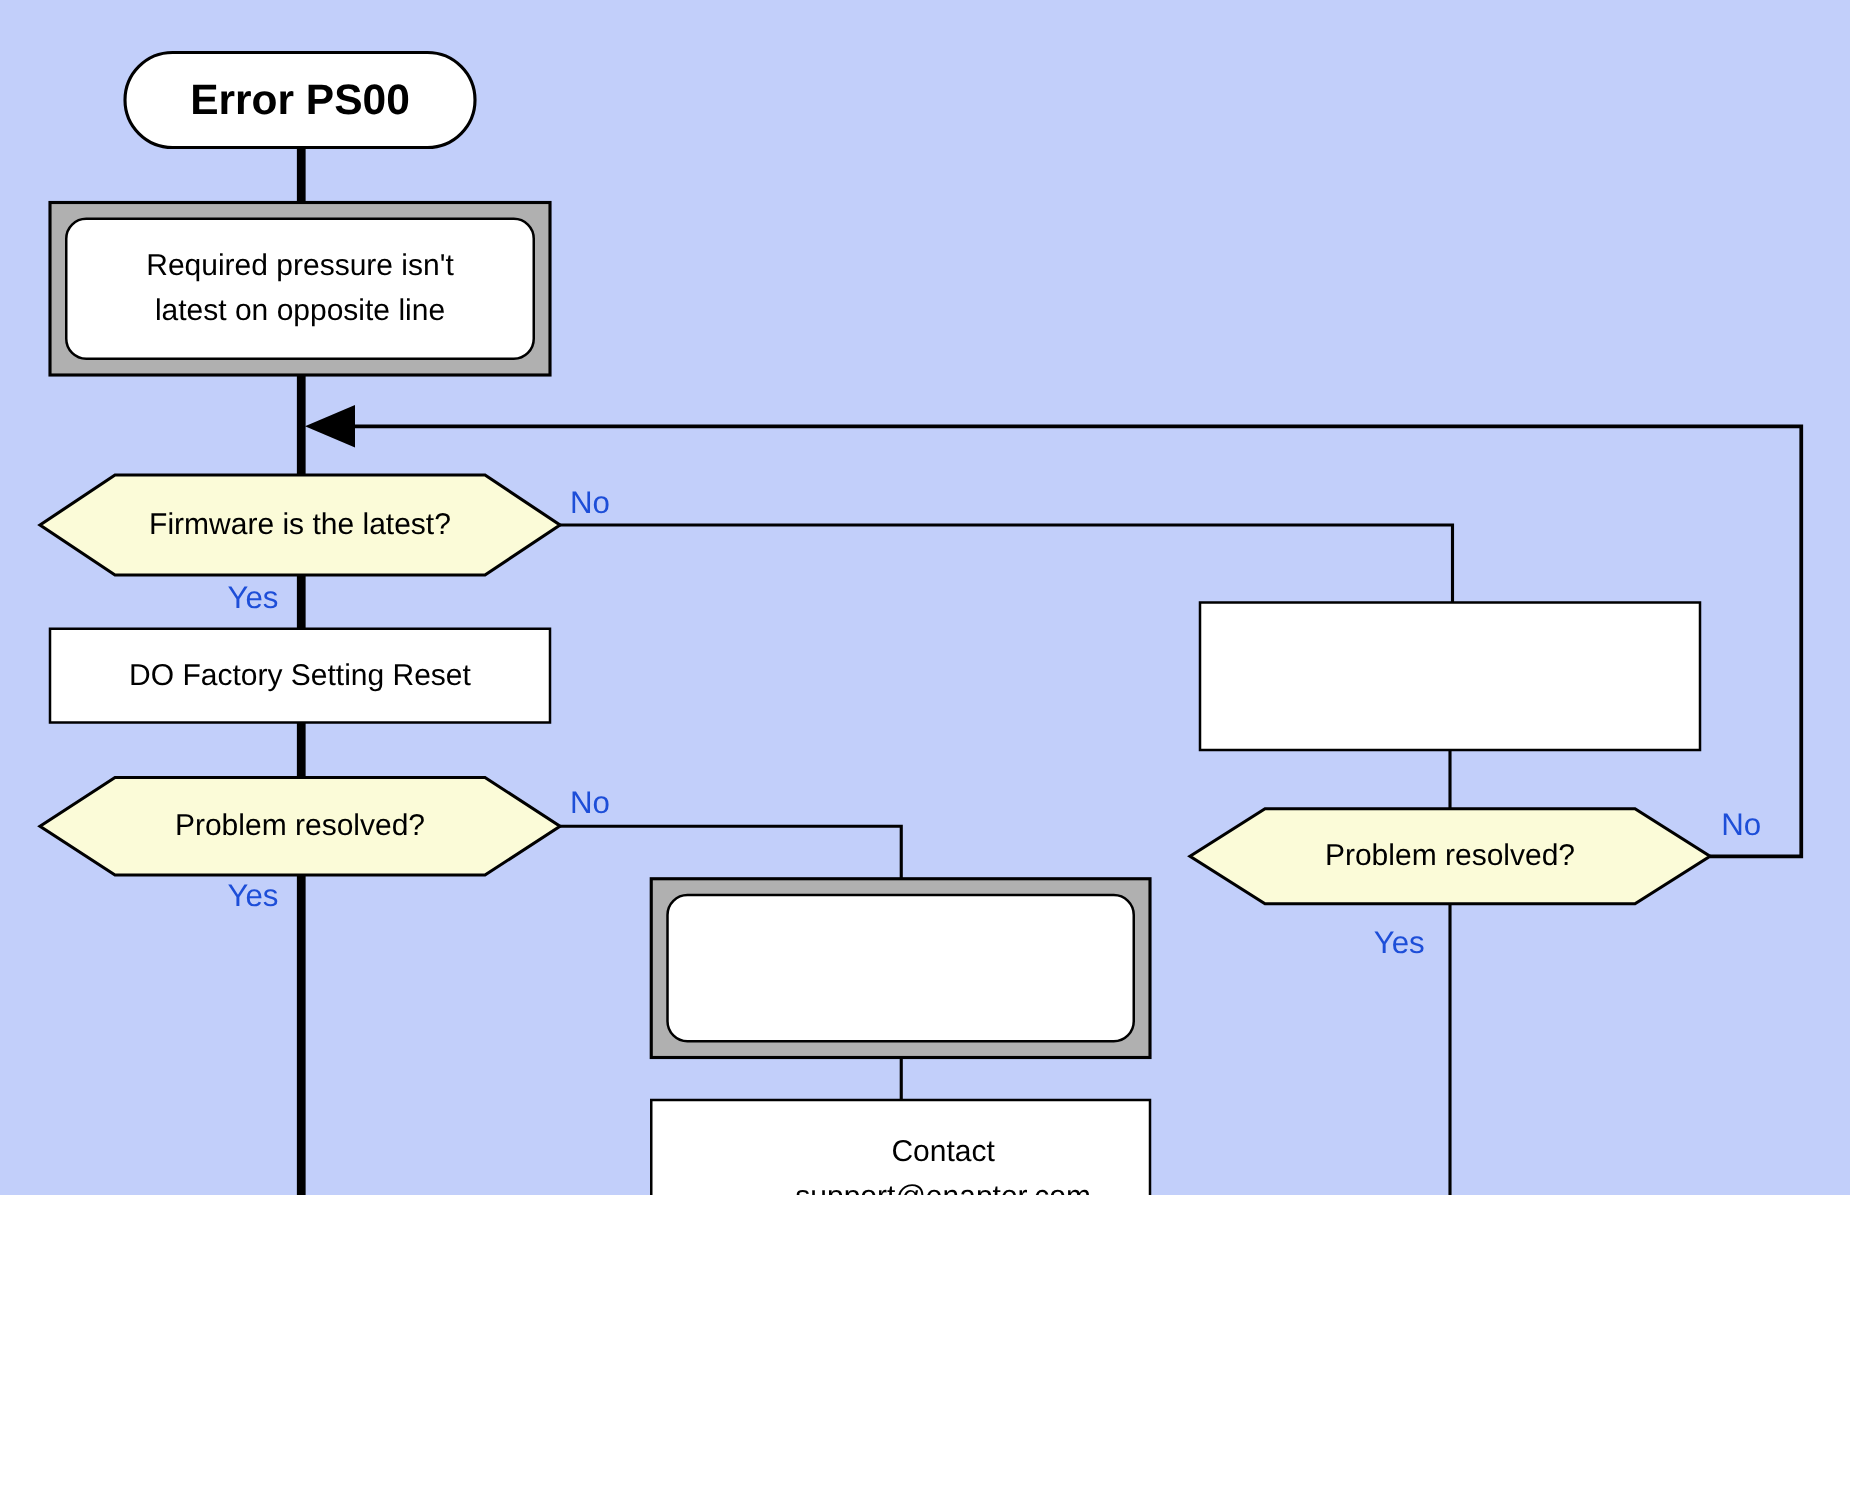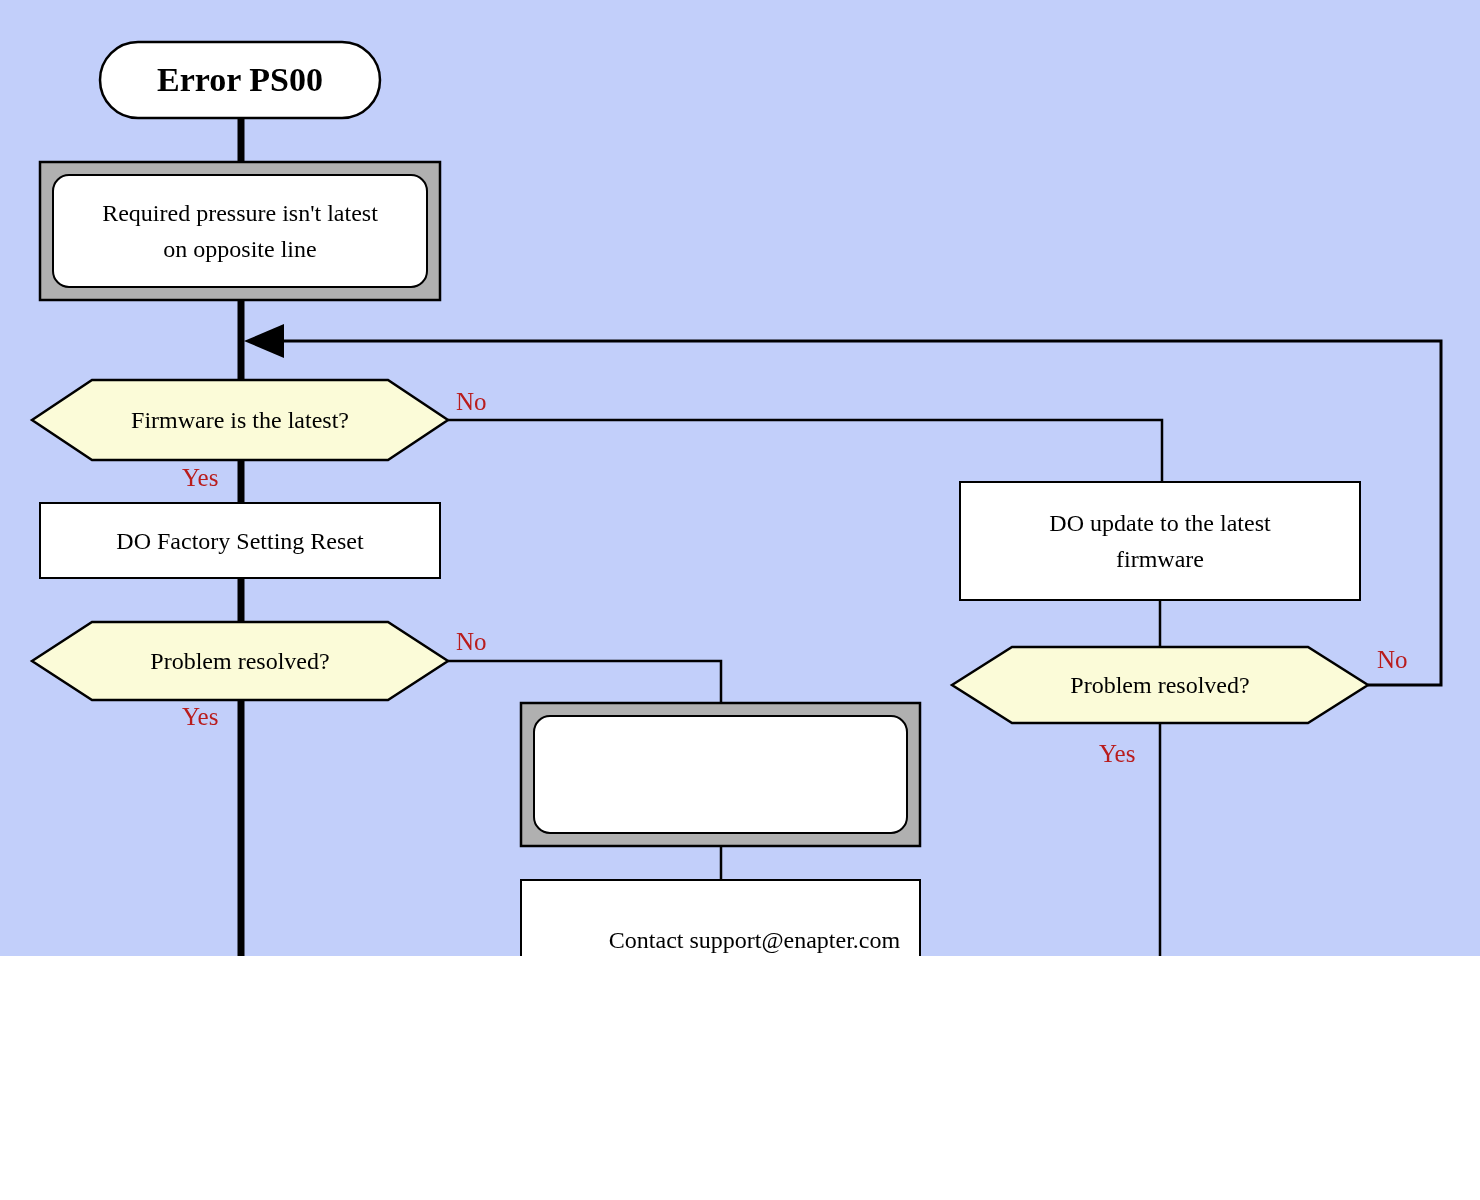--- a/index.html
+++ b/index.html
@@ -3,21 +3,20 @@
 <meta charset="utf-8">
 <style>
   html, body { margin: 0; padding: 0; }
   body { font-family: "Liberation Sans", sans-serif; }
   .canvas {
     position: relative;
     width: 1480px;
     height: 956px;
     background: var(--bg, #C2CFFA);
     overflow: hidden;
-    font-family: Liberation Serif, serif;
   }
   .diagram-svg { position: absolute; left: 0; top: 0; width: 1480px; height: 1200px; }
 
   
   .conn { stroke: var(--line, #000); stroke-width: 2.5; fill: none; }
   .conn.thick { stroke-width: 7; }
   .conn.mid { stroke-width: 3; }
   .arrowhead { fill: var(--line, #000); stroke: none; }
 
   
@@ -38,21 +37,21 @@
     line-height: 36px;
     color: #000;
   }
   .node-label .wrap { display: inline-block; }
   .title-label { font-size: 34px; font-weight: bold; line-height: 40px; }
   .end-label { font-size: 25px; }
   .edge-label {
     position: absolute;
     font-size: 25px;
     line-height: 28px;
-    color: #b91c1c;
+    color: #1d4ed8;
     white-space: nowrap;
   }
 </style>
 </head>
 <body>
 
 <div class="canvas">
 
   <svg class="diagram-svg" viewBox="0 0 1480 1200" xmlns="http://www.w3.org/2000/svg">
 
@@ -104,23 +103,20 @@
 
   <div class="node-label" style="left:32px; top:380px; width:416px; height:80px;">Firmware is the latest?</div>
 
   <div class="node-label" style="left:32px; top:622px; width:416px; height:78px;">Problem resolved?</div>
 
 
   <div class="node-label" style="left:521px; top:880px; width:399px; height:120px;padding-left:34px;">
     <span class="wrap" style="max-width:300px;">Contact support@enapter.com</span>
   </div>
 
-  <div class="node-label" style="left:960px; top:482px; width:400px; height:118px;">
-    <span class="wrap" style="max-width:310px;">DO update to the latest firmware</span>
-  </div>
 
   <div class="node-label" style="left:952px; top:647px; width:416px; height:76px;">Problem resolved?</div>
 
   <div class="node-label end-label" style="left:170px; top:1092px; width:140px; height:58px;">End</div>
 
   <div class="edge-label" style="left:456px; top:388px;">No</div>
   <div class="edge-label" style="left:182px; top:464px;">Yes</div>
   <div class="edge-label" style="left:456px; top:628px;">No</div>
   <div class="edge-label" style="left:182px; top:703px;">Yes</div>
   <div class="edge-label" style="left:1377px; top:646px;">No</div>

